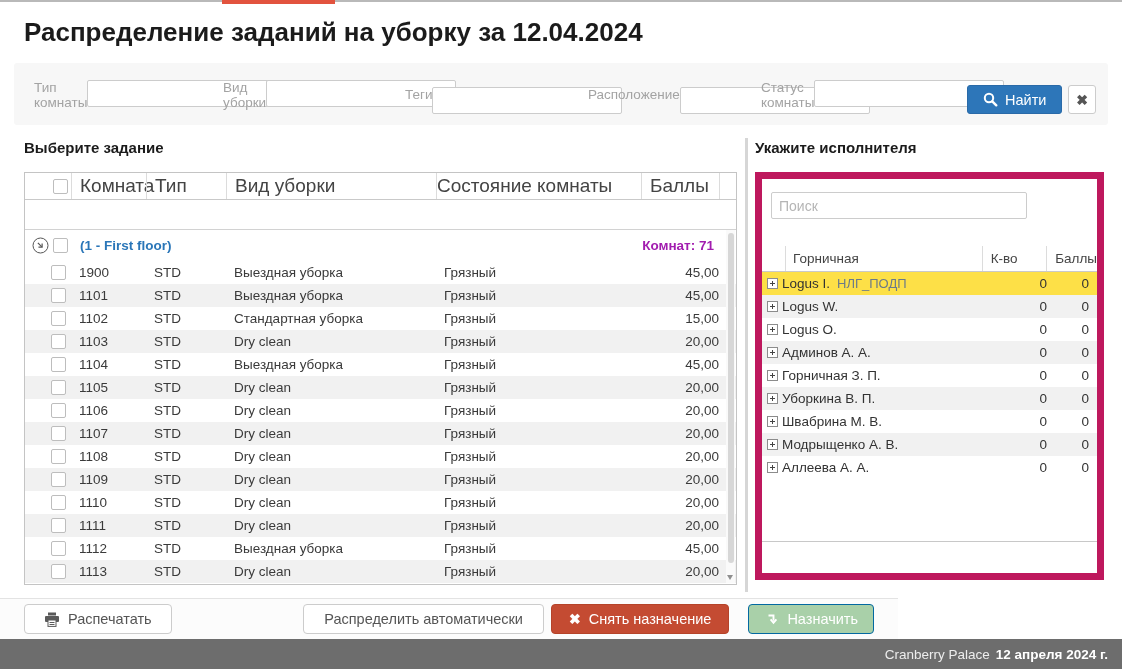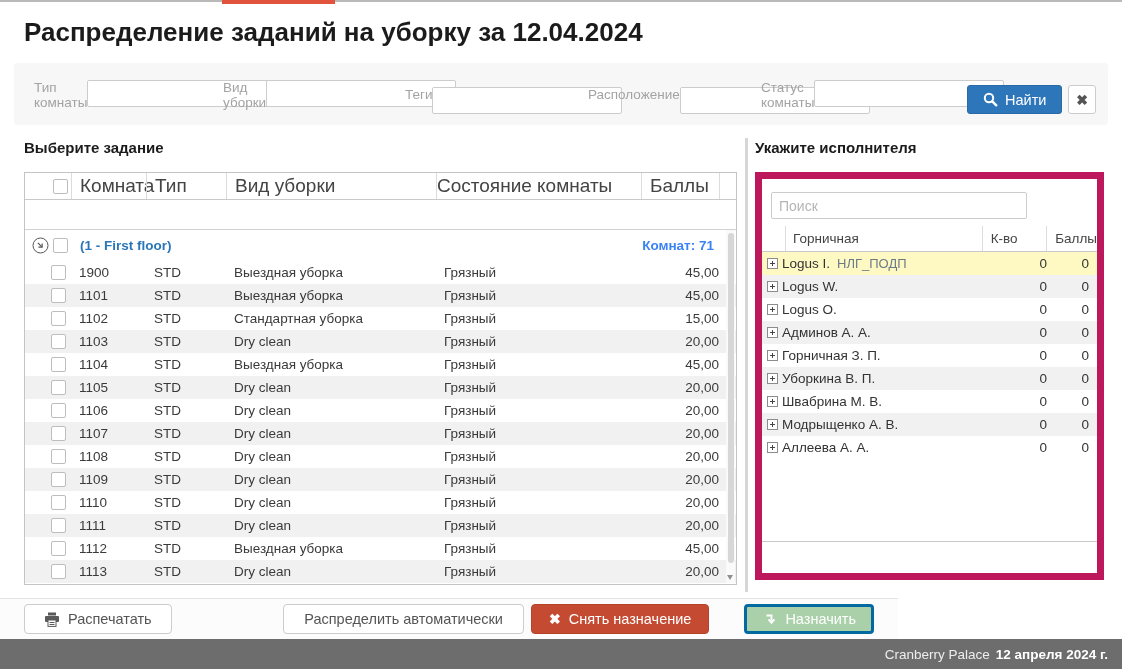--- a/index.html
+++ b/index.html
@@ -48,21 +48,21 @@
   }
   .thead{display:flex;height:26px;align-items:center;border-bottom:1px solid #c9c9c9;font-size:19px;color:#444;}
   .hc{height:100%;display:flex;align-items:center;box-sizing:border-box;}
   .hsep{border-left:1px solid #dcdcdc;}
   .w1{width:46px}.w2{width:75px;padding-left:8px}.w3{width:80px;padding-left:8px}
   .w4{width:210px;padding-left:8px}.w5{width:205px;padding-left:0}
   .w6{width:78px;justify-content:flex-start;padding-left:8px}.w7{flex:1}
   .filter-row{height:29px;border-bottom:1px solid #d2d2d2;background:#fff;}
   .group-row{display:flex;align-items:center;height:31px;padding-left:7px;box-sizing:border-box;font-size:13.5px;}
   .group-label{color:#2a76b8;font-weight:bold;margin-left:12px;}
-  .group-count{margin-left:auto;margin-right:22px;font-weight:bold;color:#3b82f6;}
+  .group-count{margin-left:auto;margin-right:22px;font-weight:bold;color:#a21caf;}
   .trow{display:flex;height:23px;align-items:center;font-size:13.5px;color:#3a3a3a;}
   .trow.odd{background:#f1f1f1;}
   .c{box-sizing:border-box;height:100%;display:flex;align-items:center;overflow:hidden;white-space:nowrap;}
   .c.c1{width:46px}.c.c2{width:75px;padding-left:8px}.c.c3{width:80px;padding-left:8px}
   .c.c4{width:210px;padding-left:8px}.c.c5{width:205px;padding-left:8px}
   .c.c6{width:78px;justify-content:flex-end;}
   .cb{width:13px;height:13px;border:1px solid #bdbdbd;border-radius:2px;background:#fff;display:inline-block;flex:none;}
   .thead .cb{margin-left:28px;}
   .trow .cb{margin-left:26px;}
   .group-row .cb{margin-left:4px;}
@@ -77,28 +77,28 @@
   
   .maids-box{
     position:absolute;left:755px;top:172px;width:349px;height:408px;border:7px solid #be185d;
     box-sizing:border-box;background:#fff;overflow:hidden;
   }
   .maid-search{
     margin:13px 0 0 9px;width:240px;height:25px;border:1px solid #ccc;border-radius:2px;
     font-family:"Liberation Sans",sans-serif;font-size:14px;padding:0 7px;color:#444;outline:none;
   }
   .maid-search::placeholder{color:#b5b5b5;}
-  .mhead{display:flex;height:25px;align-items:center;margin-top:7px;border-bottom:1px solid #c9c9c9;font-size:13.5px;color:#444;gap:9px;}
+  .mhead{display:flex;height:25px;align-items:center;margin-top:27px;border-bottom:1px solid #c9c9c9;font-size:13.5px;color:#444;gap:9px;}
   .mh{height:100%;display:flex;align-items:center;box-sizing:border-box;}
   .mw1{width:16px}.mw2{width:213px;padding-left:7px;border-left:1px solid #dcdcdc}
   .mw3{width:62px;padding-left:8px;border-left:1px solid #dcdcdc}
   .mw4{flex:1;padding-left:8px;border-left:1px solid #dcdcdc}
   .mrow{display:flex;height:23px;align-items:center;font-size:13.5px;color:#333;}
   .mrow.odd{background:#f1f1f1;}
-  .mrow.selected{background:#fef9c3;}
+  .mrow.selected{background:#fde047;}
   .mc{box-sizing:border-box;height:100%;display:flex;align-items:center;overflow:hidden;white-space:nowrap;}
   .m1{width:16px;justify-content:flex-end}.m2{width:213px;padding-left:4px}
   .m3{width:62px;justify-content:flex-end;padding-right:6px}.m4{flex:1;justify-content:flex-end;padding-right:8px}
   .tag{color:#6c7a88;margin-left:7px;font-size:13px;}
   .plus{position:relative;width:11px;height:11px;border:1px solid #8c8c8c;background:#fff;display:inline-block;flex:none;box-sizing:border-box;}
   .plus::before{content:"";position:absolute;left:2px;right:2px;top:50%;height:1px;margin-top:-0.5px;background:#444;}
   .plus::after{content:"";position:absolute;top:2px;bottom:2px;left:50%;width:1px;margin-left:-0.5px;background:#444;}
   .maids-footer{position:absolute;left:0;right:0;bottom:0;height:31px;border-top:1px solid #c8c8c8;background:#fff;}
 
   
@@ -106,21 +106,21 @@
   .btn{
     height:30px;border-radius:4px;font-family:"Liberation Sans",sans-serif;font-size:14.5px;cursor:pointer;
     display:inline-flex;align-items:center;justify-content:center;gap:8px;box-sizing:border-box;
   }
   .btn-plain{background:#fff;border:1px solid #ccc;color:#555;}
   .btn-print{position:absolute;left:24px;top:5px;padding:0 19px;}
   .right-group{position:absolute;right:24px;top:5px;display:flex;align-items:flex-start;padding-left:16px;}
   .btn-auto{padding:0 20px;}
   .btn-danger{margin-left:7px;padding:0 17px;background:#c44b32;border:1px solid #b54329;color:#fff;}
   .btn-danger .x{font-weight:bold;font-size:14px;}
-  .btn-assign{margin-left:35px;padding:0 15px;background:#a9d0a9;border:3px solid #0369a1;color:#fff;}
+  .btn-assign{margin-left:19px;padding:0 15px;background:#a9d0a9;border:1px solid #0369a1;color:#fff;}
 
   
   .statusbar{
     position:absolute;left:0;bottom:0;width:1122px;height:30px;background:#6d6d6d;color:#fff;
     font-size:13.5px;display:flex;align-items:center;justify-content:flex-end;padding-right:14px;box-sizing:border-box;
   }
   .statusbar .hotel{color:#ededed;margin-right:6px;}
   .statusbar .date{font-weight:bold;}
 </style>
 </head>

